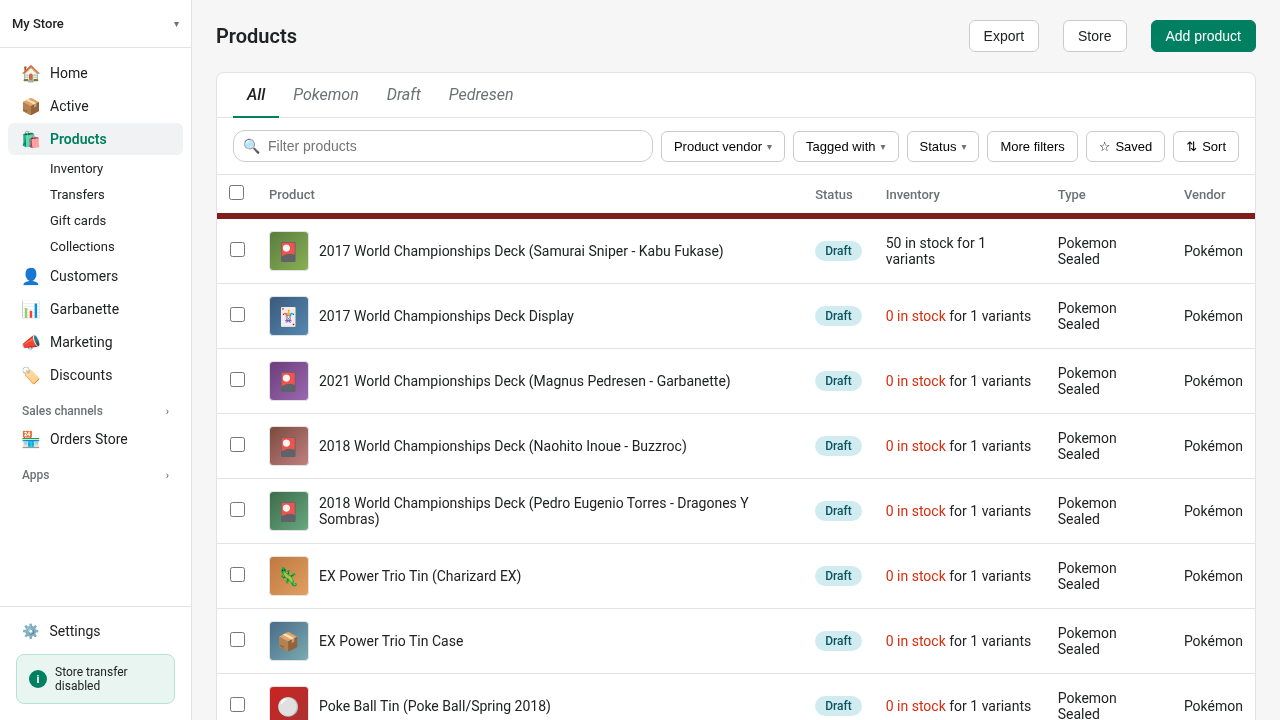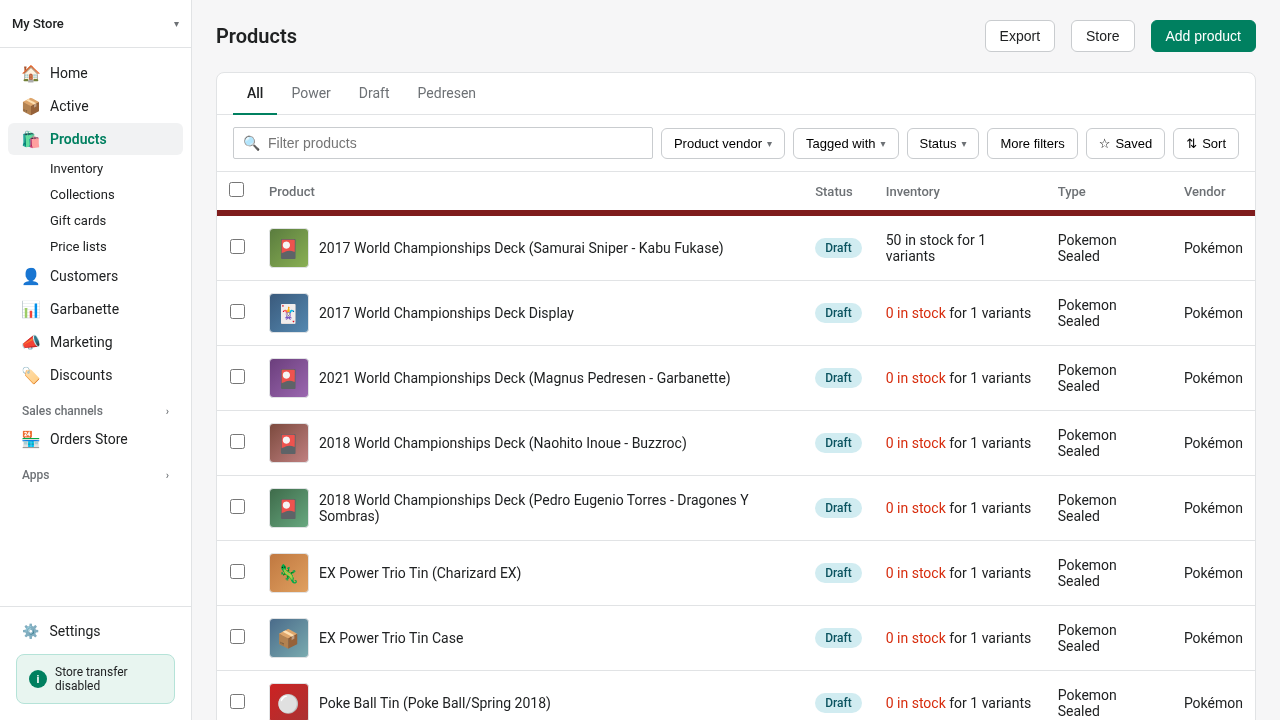--- a/index.html
+++ b/index.html
@@ -20,34 +20,34 @@
     .sidebar-section-label .expand-icon { font-size: 11px; }
     .sidebar-bottom { padding: 8px; border-top: 1px solid #e1e3e5; }
     .settings-item { display: flex; align-items: center; gap: 10px; padding: 7px 14px; cursor: pointer; font-size: 14px; border-radius: 6px; margin: 1px 0; }
     .store-transfer-banner { background: #e8f5f0; border: 1px solid #b5e3d8; border-radius: 8px; padding: 10px 12px; margin: 8px; display: flex; align-items: center; gap: 8px; font-size: 12px; color: #202223; }
     .info-icon-badge { width: 18px; height: 18px; background: #008060; border-radius: 50%; display: flex; align-items: center; justify-content: center; color: white; font-size: 11px; font-weight: bold; flex-shrink: 0; }
 
     
     .main { flex: 1; overflow-y: auto; padding: 20px 24px; background: #f6f6f7; }
     .page-header { display: flex; align-items: center; justify-content: space-between; margin-bottom: 20px; }
     .page-title { font-size: 20px; font-weight: 600; color: #202223; }
-    .header-actions { display: flex; gap: 16px; align-items: flex-start; }
+    .header-actions { display: flex; gap: 24px; align-items: flex-start; }
     .btn { padding: 7px 14px; border-radius: 6px; font-size: 14px; cursor: pointer; border: 1px solid #c9cccf; background: #fff; color: #202223; font-weight: 500; }
     .btn-primary { background: #008060; color: #fff; border-color: #008060; }
 
     
     .products-card { background: #fff; border-radius: 8px; border: 1px solid #e1e3e5; }
     .tabs { display: flex; border-bottom: 1px solid #e1e3e5; padding: 0 16px; }
-    .tab { padding: 12px 14px; font-size: 14px; cursor: pointer; color: #6d7175; border-bottom: 2px solid transparent; margin-bottom: -1px; }
+    .tab { padding: 12px 14px; font-size: 16px; cursor: pointer; color: #6d7175; border-bottom: 2px solid transparent; margin-bottom: -1px; font-style: italic; }
     .tab.active { color: #202223; border-bottom-color: #008060; font-weight: 500; }
 
     
     .filter-bar { display: flex; align-items: center; gap: 8px; padding: 12px 16px; border-bottom: 1px solid #e1e3e5; flex-wrap: wrap; }
     .search-wrapper { position: relative; flex: 1; min-width: 200px; }
-    .search-input { width: 100%; padding: 7px 12px 7px 34px; border: 1px solid #c9cccf; border-radius: 2px; font-size: 14px; color: #202223; background: #fff; }
+    .search-input { width: 100%; padding: 7px 12px 7px 34px; border: 1px solid #c9cccf; border-radius: 12px; font-size: 14px; color: #202223; background: #fff; }
     .search-icon-pos { position: absolute; left: 10px; top: 50%; transform: translateY(-50%); color: #8c9196; font-size: 14px; }
     .filter-btn { display: flex; align-items: center; gap: 5px; padding: 7px 12px; border: 1px solid #c9cccf; border-radius: 6px; background: #fff; cursor: pointer; font-size: 13px; white-space: nowrap; }
     .filter-dropdown-icon { font-size: 10px; color: #6d7175; }
     .saved-btn { display: flex; align-items: center; gap: 5px; padding: 7px 12px; border: 1px solid #c9cccf; border-radius: 6px; background: #fff; cursor: pointer; font-size: 13px; }
     .sort-btn { display: flex; align-items: center; gap: 5px; padding: 7px 12px; border: 1px solid #c9cccf; border-radius: 6px; background: #fff; cursor: pointer; font-size: 13px; }
 
     
     .products-table { width: 100%; border-collapse: collapse; }
     .products-table th { padding: 10px 12px; text-align: left; font-size: 13px; color: #6d7175; font-weight: 500; border-bottom: 6px solid #7f1d1d; }
     .products-table td { padding: 12px 12px; border-bottom: 1px solid #e1e3e5; font-size: 14px; vertical-align: middle; }
@@ -89,23 +89,23 @@
       <span class="nav-icon">📦</span>
       <span>Active</span>
     </div>
     <div class="nav-item active">
       <span class="nav-icon">🛍️</span>
       <span>Products</span>
     </div>
 
     <div class="nav-sub">
       <div class="nav-sub-item">Inventory</div>
+      <div class="nav-sub-item">Transfers</div>
+      <div class="nav-sub-item">Gift cards</div>
       <div class="nav-sub-item">Collections</div>
-      <div class="nav-sub-item">Gift cards</div>
-      <div class="nav-sub-item">Price lists</div>
     </div>
 
     <div class="nav-item">
       <span class="nav-icon">👤</span>
       <span>Customers</span>
     </div>
     <div class="nav-item">
       <span class="nav-icon">📊</span>
       <span>Garbanette</span>
     </div>
@@ -151,21 +151,21 @@
     <div class="header-actions">
       <button class="btn">Export</button>
       <button class="btn">Store</button>
       <button class="btn btn-primary">Add product</button>
     </div>
   </div>
 
   <div class="products-card">
     <div class="tabs">
       <div class="tab active">All</div>
-      <div class="tab">Power</div>
+      <div class="tab">Pokemon</div>
       <div class="tab">Draft</div>
       <div class="tab">Pedresen</div>
     </div>
 
     <div class="filter-bar">
       <div class="search-wrapper">
         <span class="search-icon-pos">🔍</span>
         <input class="search-input" type="text" placeholder="Filter products" style="">
       </div>
       <button class="filter-btn">

